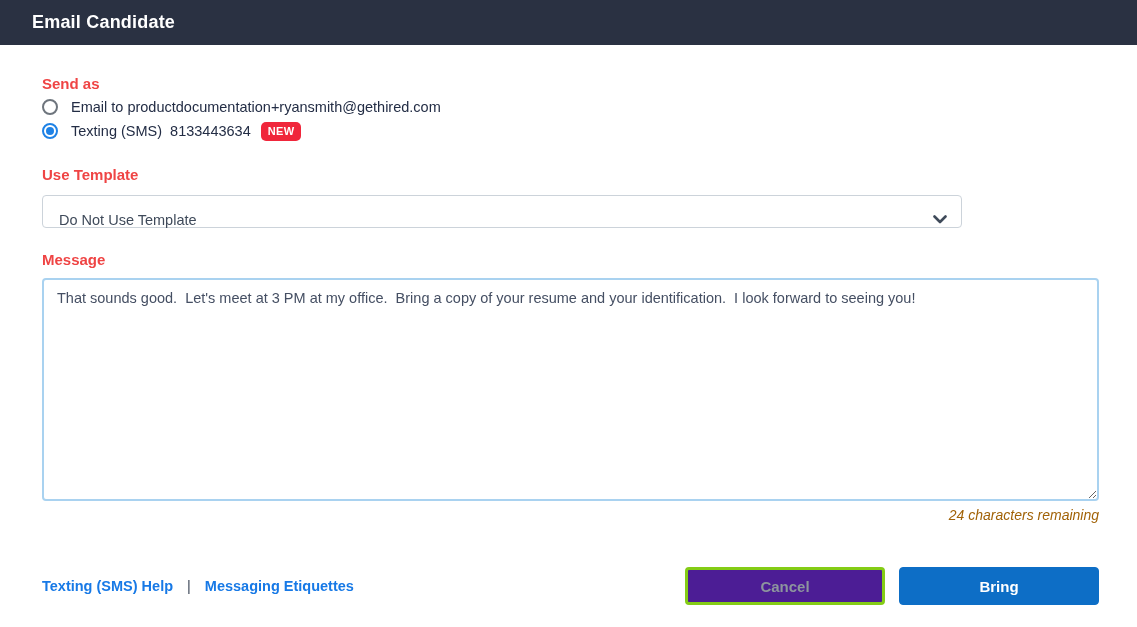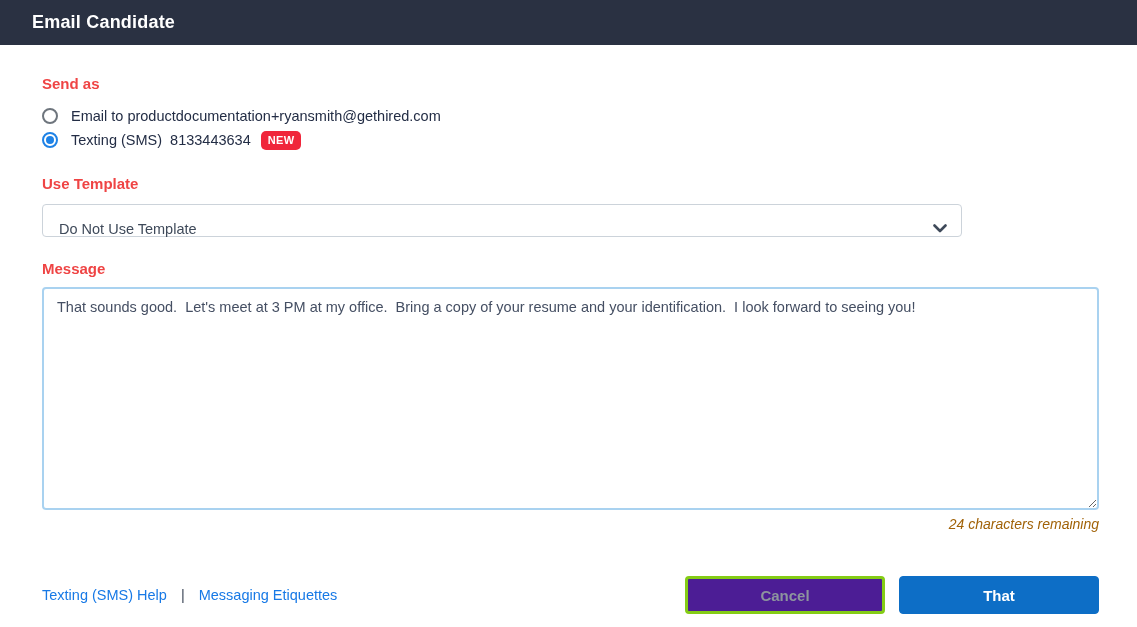--- a/index.html
+++ b/index.html
@@ -24,21 +24,21 @@
     letter-spacing: 0.2px;
   }
   .modal-body {
     padding: 30px 39px 0 42px;
   }
   .section-label {
     font-size: 15px;
     font-weight: 700;
     color: #ef4444;
   }
-  .radio-group { margin-top: 12px; }
+  .radio-group { margin-top: 3px; }
   .radio-row {
     display: flex;
     align-items: center;
     height: 24px;
     cursor: pointer;
   }
   .radio {
     width: 16px;
     height: 16px;
     border-radius: 50%;
@@ -128,21 +128,21 @@
     align-items: center;
     justify-content: space-between;
   }
   .footer-links {
     display: flex;
     align-items: center;
     font-size: 14.5px;
   }
   .footer-link {
     color: var(--link_blue, #1779e6);
-    font-weight: 400;
+    font-weight: 700;
     text-decoration: none;
     cursor: pointer;
   }
   .link-separator {
     margin: 0 14px;
     color: #3f4a5a;
   }
   .footer-buttons { display: flex; align-items: center; }
   .btn {
     height: 38px;
@@ -208,17 +208,17 @@
   </div>
 
   <div class="modal-footer">
     <div class="footer-links">
       <a class="footer-link">Texting (SMS) Help</a>
       <span class="link-separator">|</span>
       <a class="footer-link">Messaging Etiquettes</a>
     </div>
     <div class="footer-buttons">
       <button class="btn btn-cancel">Cancel</button>
-      <button class="btn btn-send">That</button>
+      <button class="btn btn-send">Bring</button>
     </div>
   </div>
 
 </main>
 
 </body></html>

